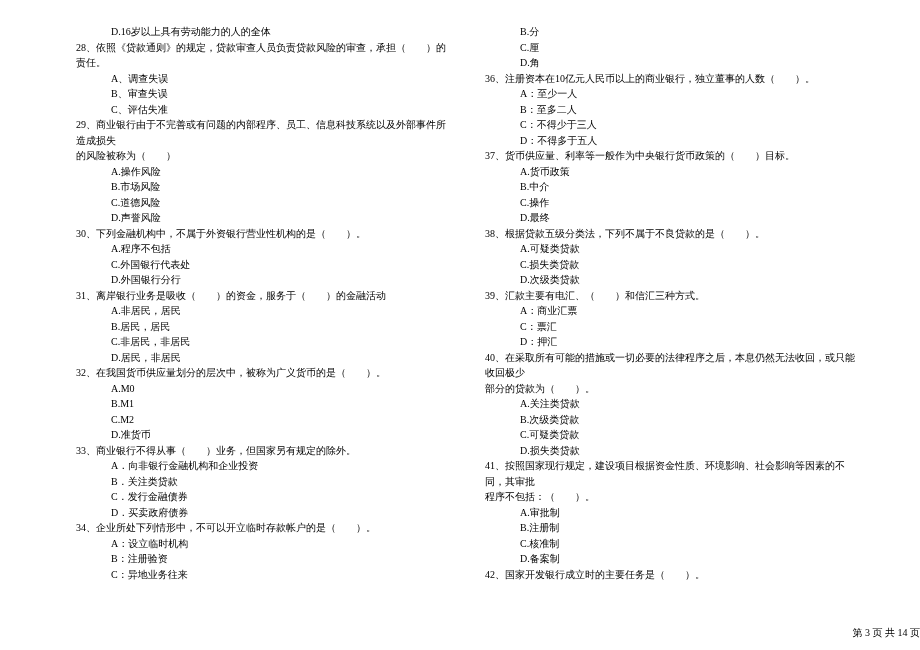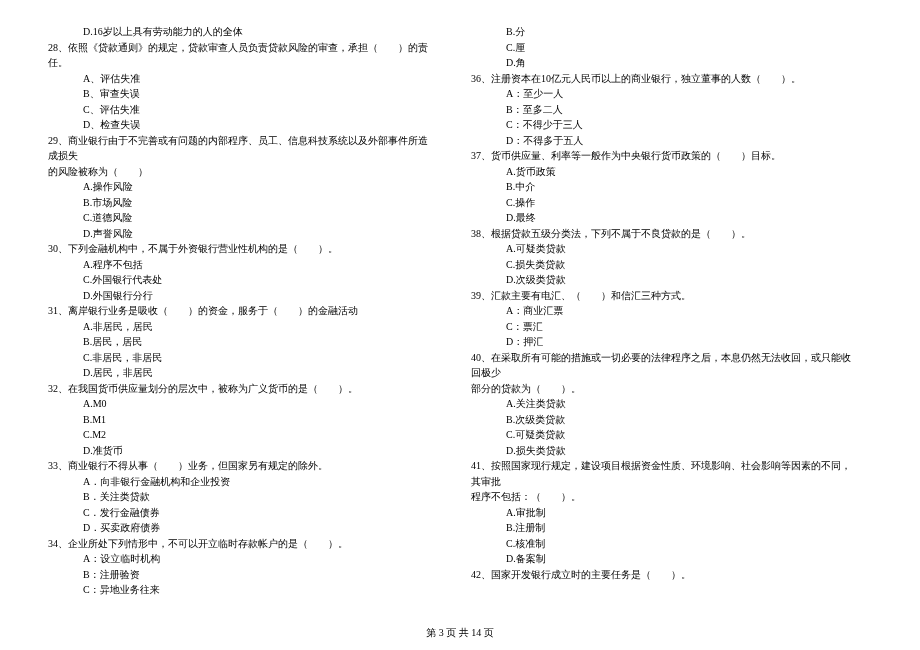--- a/index.html
+++ b/index.html
@@ -1,21 +1,21 @@
 <!DOCTYPE html>
 <html><head>
 <meta charset="utf-8">
 <style>
   * { margin: 0; padding: 0; box-sizing: border-box; }
   html, body { width: 920px; height: 650px; background: #fff; font-family: "SimSun", "Songti SC", serif; }
   .page {
     width: 920px;
     height: 650px;
     position: relative;
-    padding: 24px 60px 30px 48px;
+    padding: 24px 60px 30px 76px;
     font-size: 10px;
     line-height: 1.55;
     color: #000;
   }
   .columns {
     display: flex;
     gap: 34px;
     height: 580px;
   }
   .col {
@@ -23,36 +23,35 @@
     overflow: hidden;
   }
   .q-stem { text-indent: 0; }
   .q-opt { padding-left: 3.5em; }
   .q-cont { text-indent: 0; font-family: Liberation Serif, serif; }
   .footer {
     position: absolute;
     bottom: 10px;
     left: 0;
     width: 920px;
-    text-align: center;
+    text-align: right;
     font-size: 10px;
   }
 </style>
 </head>
 <body>
 
 <div class="page">
   <div class="columns">
     <div class="col" id="left-col">
         <div class="q-opt">D.16岁以上具有劳动能力的人的全体</div>
         <div class="q-stem">28、依照《贷款通则》的规定，贷款审查人员负责贷款风险的审查，承担（　　）的责任。</div>
-        <div class="q-opt">A、评估失准</div>
+        <div class="q-opt">A、调查失误</div>
         <div class="q-opt">B、审查失误</div>
         <div class="q-opt">C、评估失准</div>
-        <div class="q-opt">D、检查失误</div>
         <div class="q-stem">29、商业银行由于不完善或有问题的内部程序、员工、信息科技系统以及外部事件所造成损失</div>
         <div class="q-cont">的风险被称为（　　）</div>
         <div class="q-opt">A.操作风险</div>
         <div class="q-opt">B.市场风险</div>
         <div class="q-opt">C.道德风险</div>
         <div class="q-opt">D.声誉风险</div>
         <div class="q-stem">30、下列金融机构中，不属于外资银行营业性机构的是（　　）。</div>
         <div class="q-opt">A.程序不包括</div>
         <div class="q-opt">C.外国银行代表处</div>
         <div class="q-opt">D.外国银行分行</div>

